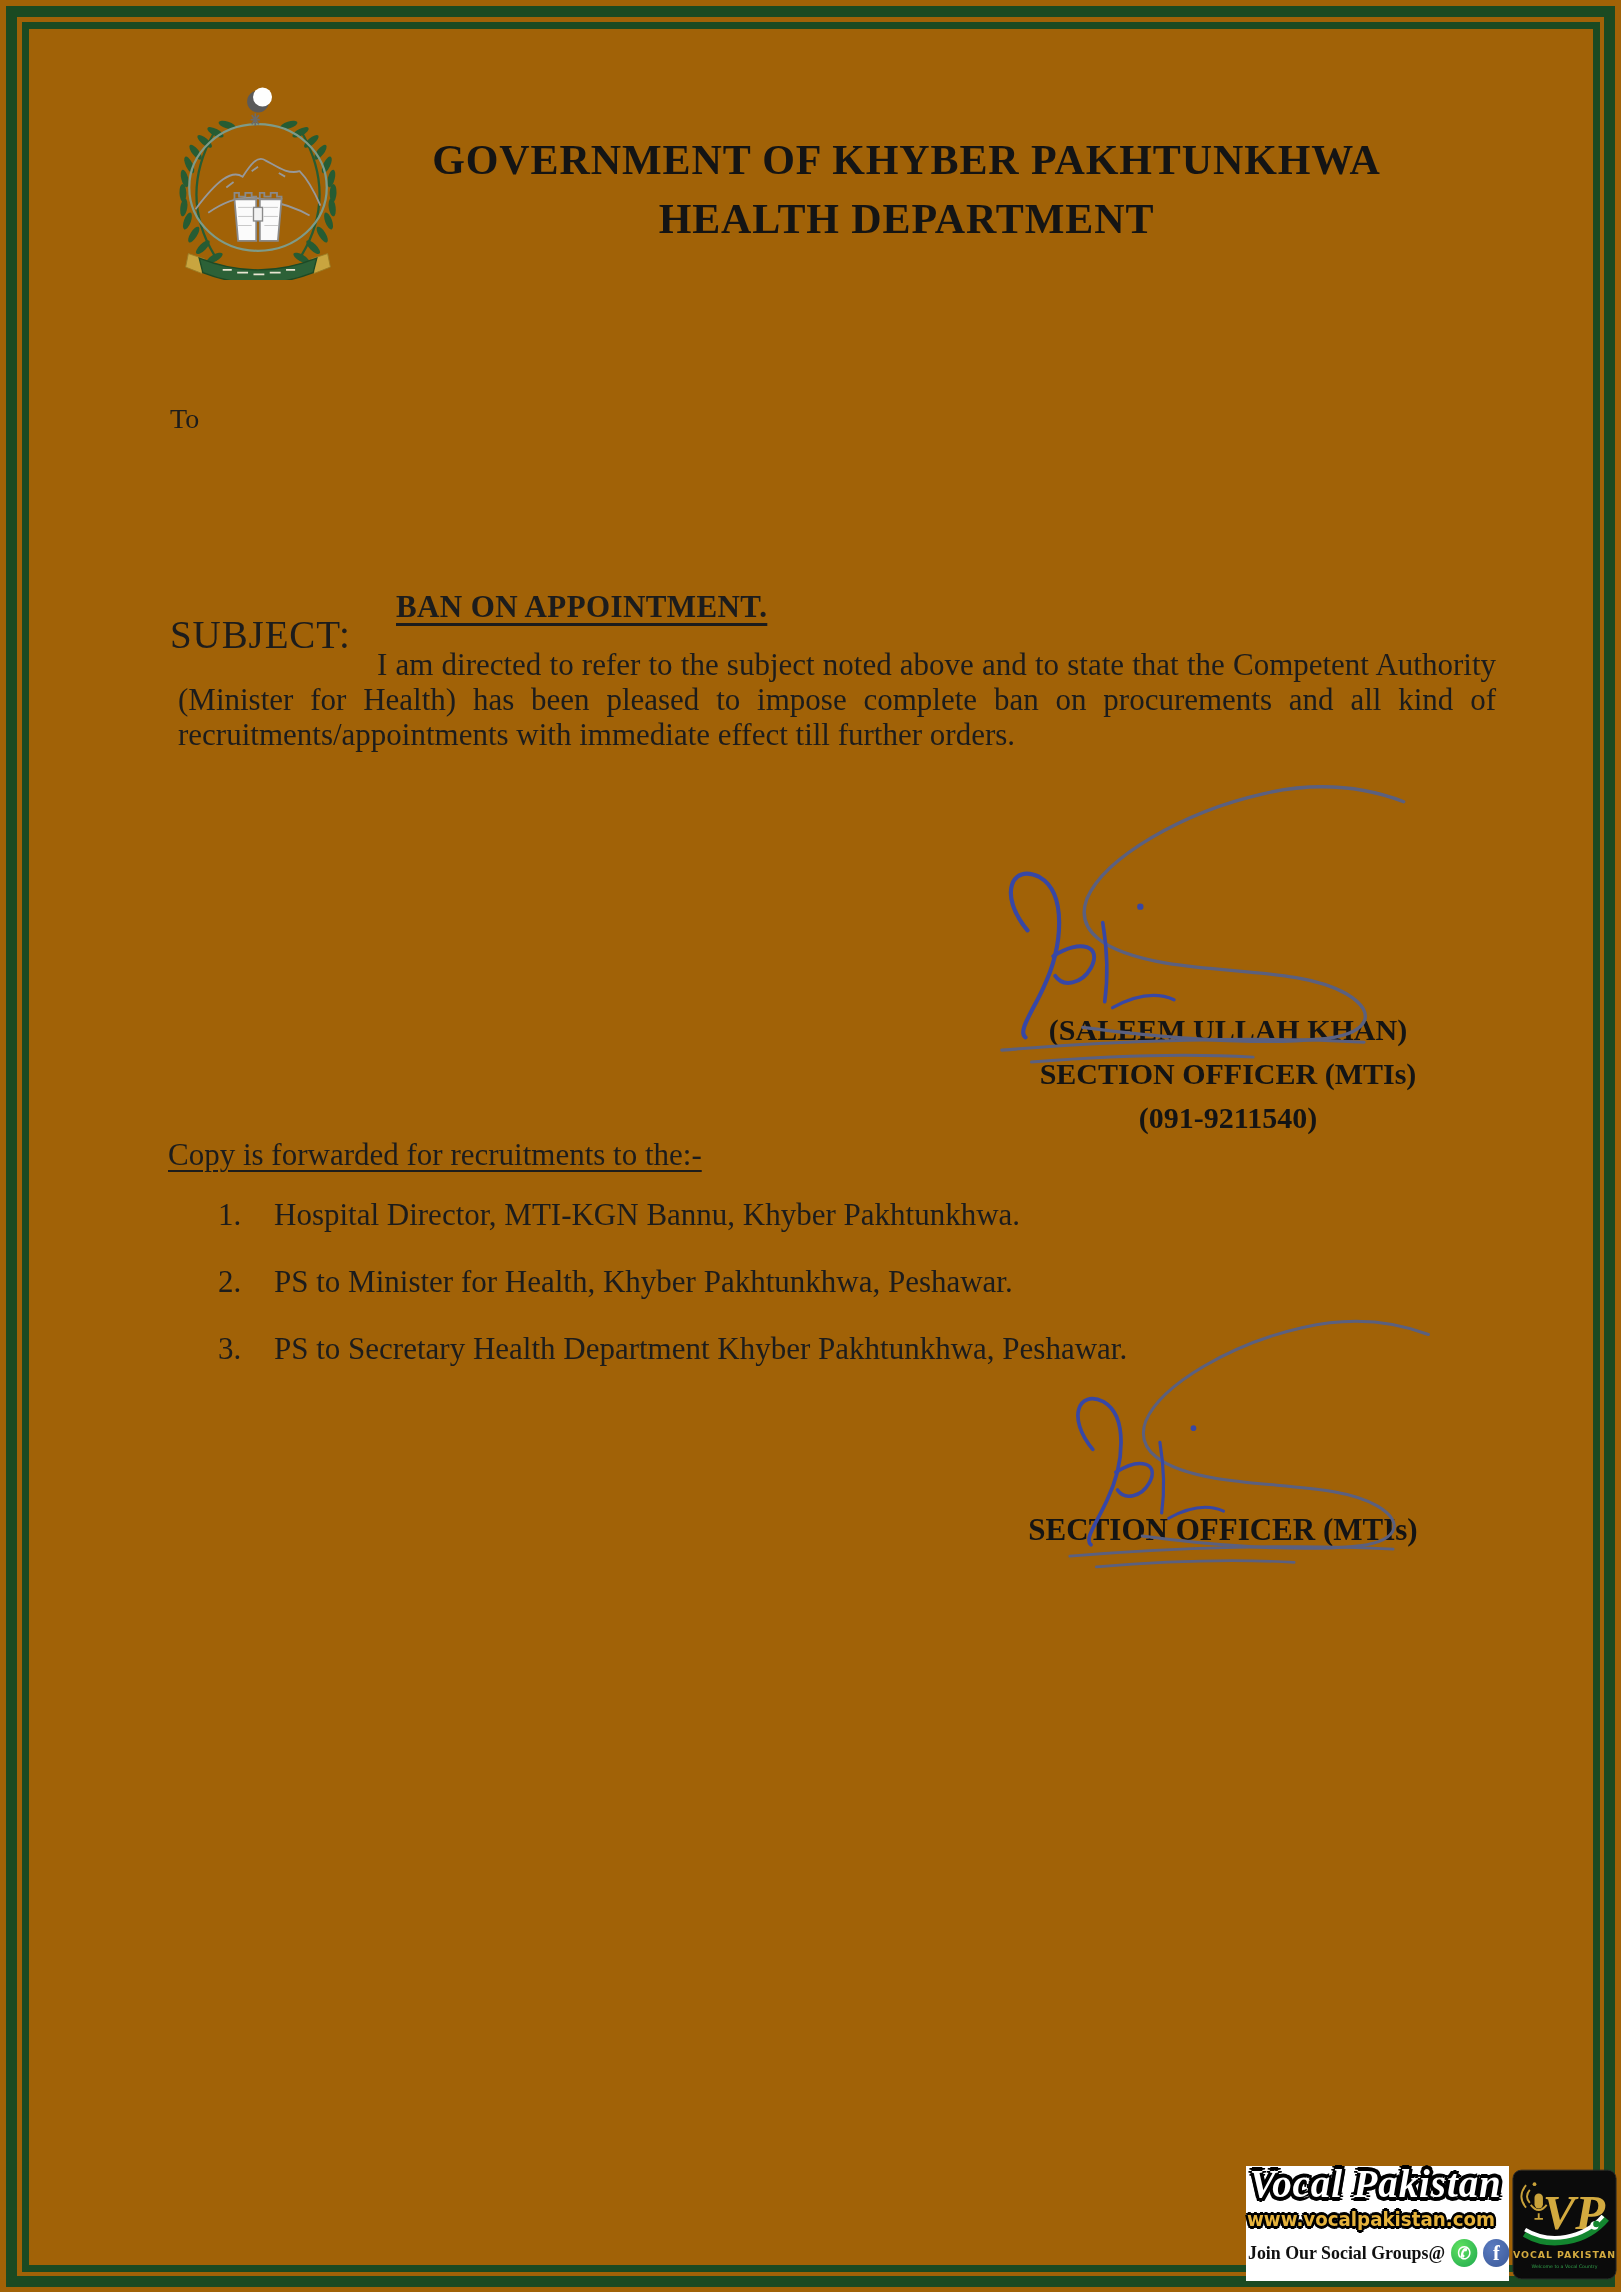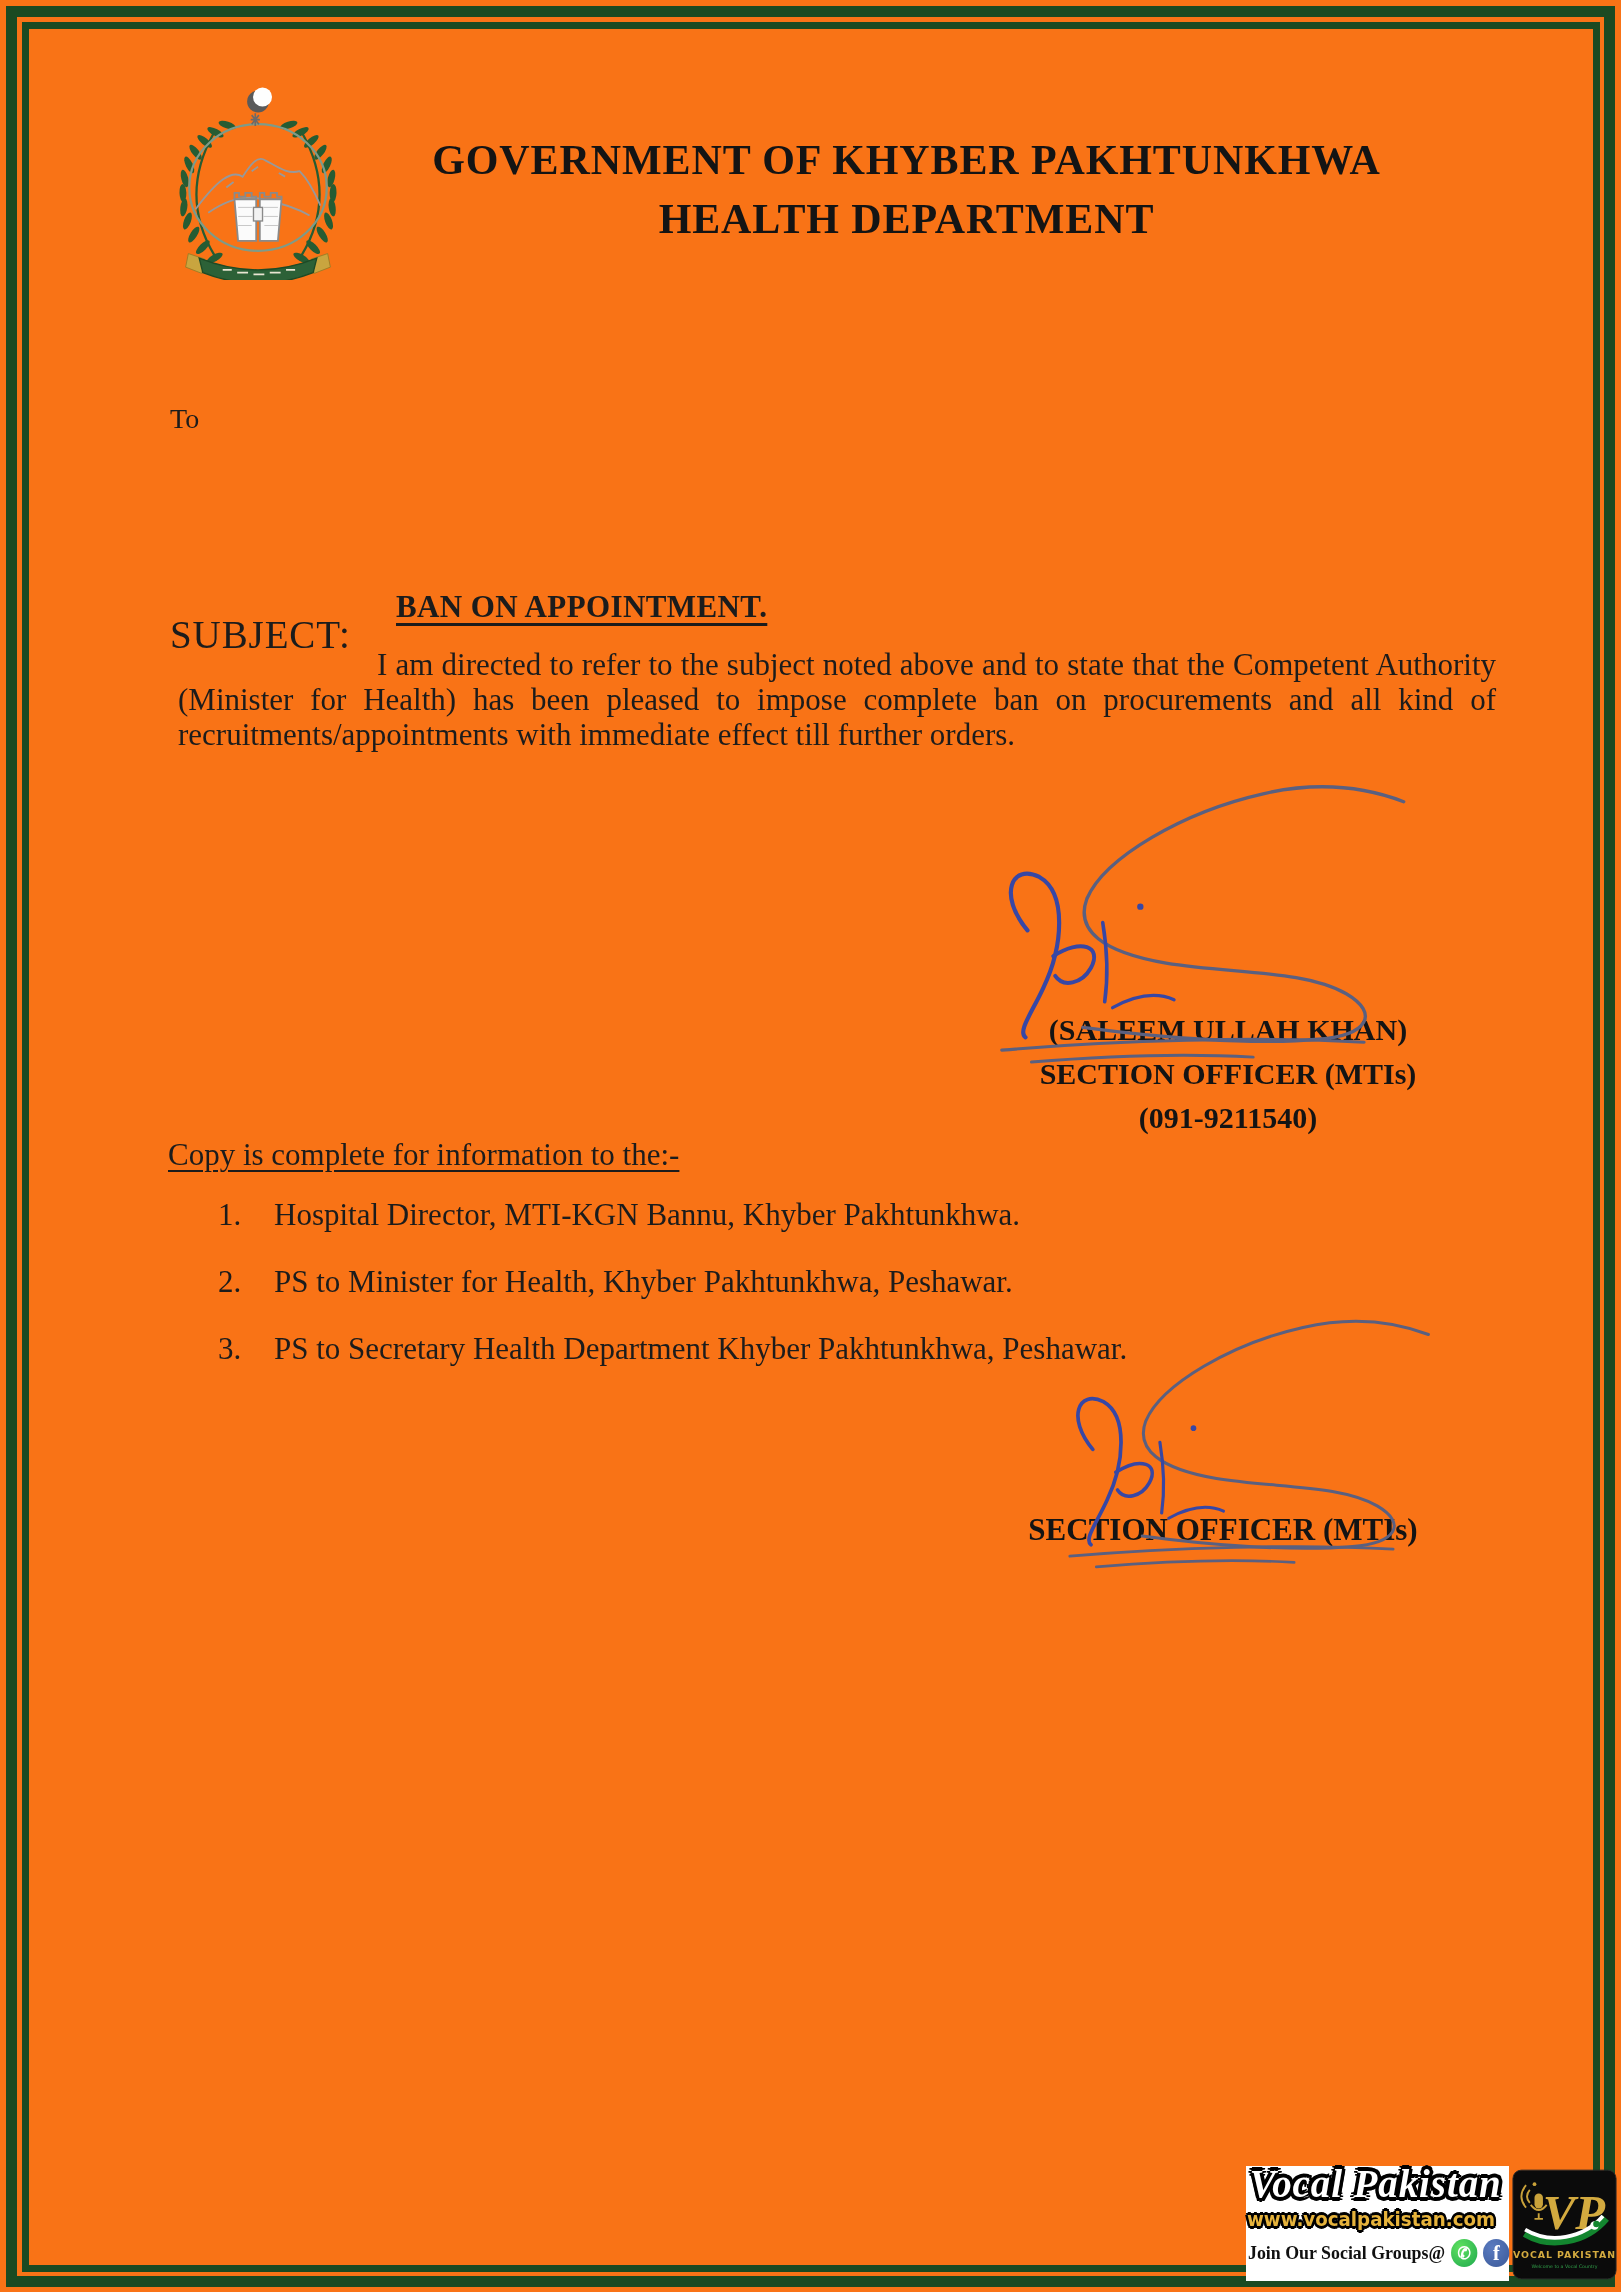--- a/index.html
+++ b/index.html
@@ -1,16 +1,16 @@
 <!DOCTYPE html>
 <html style="font-size:14.3px"><head>
 <meta charset="utf-8">
 <style>
   html,body{margin:0;padding:0;background:#d9d9d9;}
-  .page{position:relative;width:1621px;height:2293px;background:#f97316;overflow:hidden;
+  .page{position:relative;width:1621px;height:2293px;background:#a16207;overflow:hidden;
         font-family:"Liberation Serif","DejaVu Serif",serif;color:#1c1c1c;}
   .border-outer{position:absolute;left:6.3px;top:6.3px;right:6.3px;bottom:6.3px;
         border:11.6px solid #1b4a22;z-index:1;}
   .border-inner{position:absolute;left:21.5px;top:21.5px;right:21.5px;bottom:21.5px;
         border:7.2px solid #1b4a22;z-index:1;}
   .abs{position:absolute;z-index:2;}
   .emblem{left:163px;top:76px;width:190px;height:204px;}
   .letterhead{left:385px;top:131px;width:1043px;text-align:center;font-weight:bold;
         font-size:42px;line-height:59px;letter-spacing:0.9px;color:#141414;}
   .refblock{left:965px;top:310px;font-weight:bold;font-size:29.6px;line-height:41px;color:#141414;}
@@ -158,21 +158,21 @@
       <path d="M 96 293 C 180 286 252 284 320 288" stroke="#5a6080" stroke-width="3"></path>
     </g>
   </svg>
 
   <div class="abs name-block">
     <div>(SALEEM ULLAH KHAN)</div>
     <div>SECTION OFFICER (MTIs)</div>
     <div>(091-9211540)</div>
   </div>
 
-  <div class="abs copy-head">Copy is complete for information to the:-</div>
+  <div class="abs copy-head">Copy is forwarded for recruitments to the:-</div>
   <div class="abs li li1"><span class="num">1.</span><span>Hospital Director, MTI-KGN Bannu, Khyber Pakhtunkhwa.</span></div>
   <div class="abs li li2"><span class="num">2.</span><span>PS to Minister for Health, Khyber Pakhtunkhwa, Peshawar.</span></div>
   <div class="abs li li3"><span class="num">3.</span><span>PS to Secretary Health Department Khyber Pakhtunkhwa, Peshawar.</span></div>
 
   <svg class="abs sig sig2" viewBox="0 0 480 300">
     <g fill="none" stroke-linecap="round">
       <path d="M 472 30 C 430 14 382 10 330 22 C 250 40 170 86 152 128 C 140 160 168 182 232 193 C 300 204 372 200 414 224 C 448 244 436 266 386 270 C 318 276 222 268 148 258" stroke="#5a6080" stroke-width="3.4"></path>
       <path d="M 92 160 C 62 124 76 92 104 106 C 132 122 128 176 108 218 C 96 244 82 262 90 268" stroke="#3747a5" stroke-width="4.2"></path>
       <path d="M 118 186 C 146 168 168 176 156 198 C 147 214 128 218 120 206" stroke="#3747a5" stroke-width="4"></path>
       <path d="M 168 152 C 172 176 174 204 170 232" stroke="#3747a5" stroke-width="3.6"></path>

